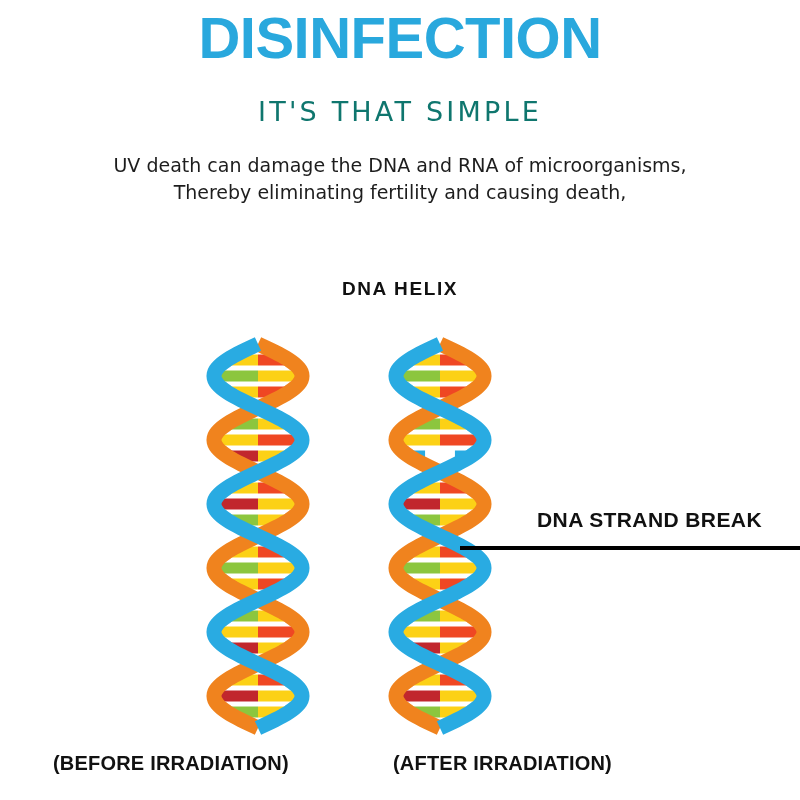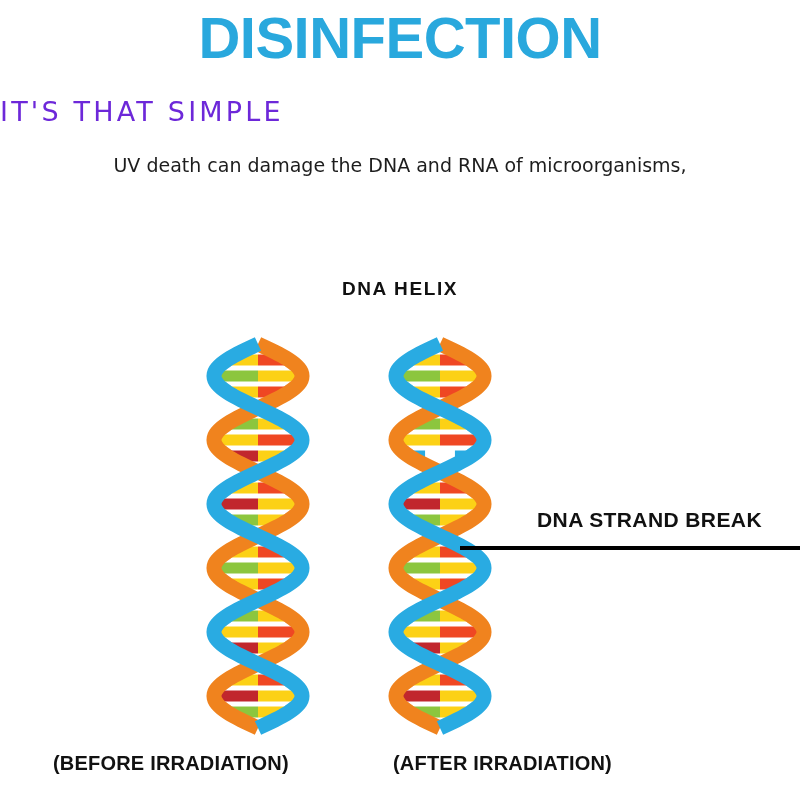--- a/index.html
+++ b/index.html
@@ -36,25 +36,25 @@
     color: #29a8dd;
     line-height: 1.05;
     font-family: "Liberation Sans", sans-serif;
   }
 
   .subtitle {
     position: absolute;
     top: 96px;
     left: 0;
     width: 800px;
-    text-align: left;
+    text-align: center;
     font-size: 27px;
     font-weight: normal;
     letter-spacing: 3.2px;
-    color: #6d28d9;
+    color: #0f766e;
     font-family: "DejaVu Sans", sans-serif;
   }
 
   .body-text {
     position: absolute;
     top: 152px;
     left: 0;
     width: 800px;
     text-align: center;
     font-size: 19px;
@@ -134,20 +134,21 @@
 <body>
 
 <div class="page">
 
   <div class="title">DISINFECTION</div>
 
   <div class="subtitle">IT'S THAT SIMPLE</div>
 
   <div class="body-text">
     <span class="line">UV death can damage the DNA and RNA of microorganisms,</span>
+    <span class="line">Thereby eliminating fertility and causing death,</span>
   </div>
 
   <div class="helix-heading">DNA HELIX</div>
 
   <div class="helix-stage">
 
     <div class="helix-wrap helix-left">
       <svg viewBox="0 0 160 400" xmlns="http://www.w3.org/2000/svg">
         <g id="rungs-left">
             <line x1="48.89" x2="80.00" y1="24" y2="24" stroke="#fcd116" stroke-width="11" stroke-linecap="butt"></line>

